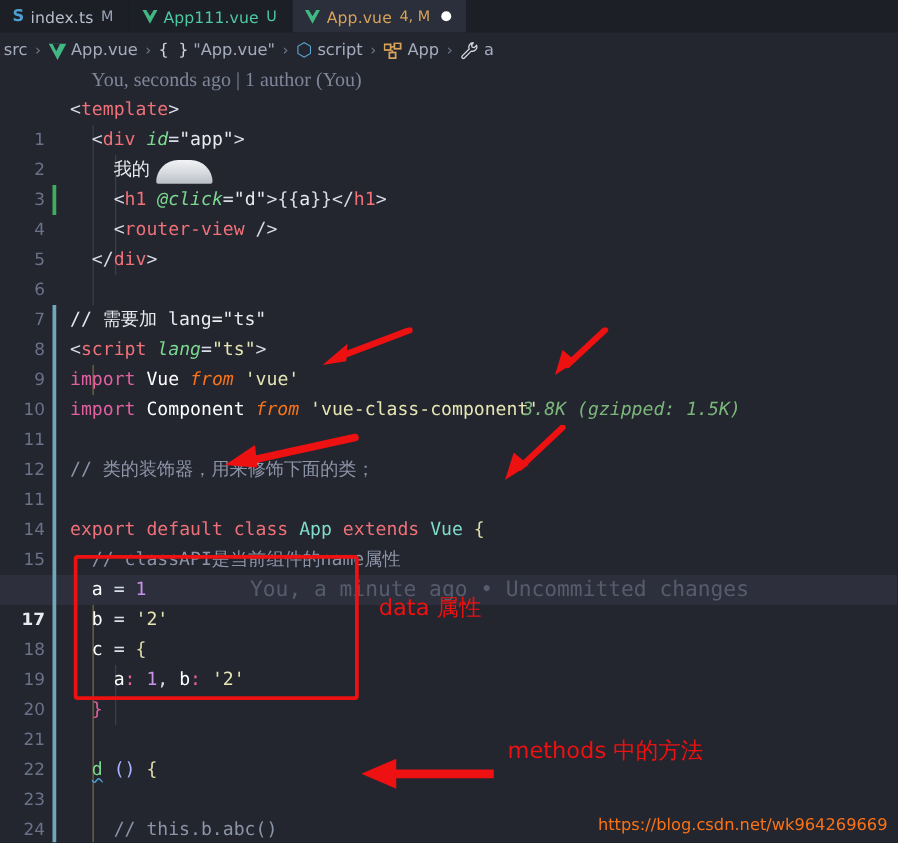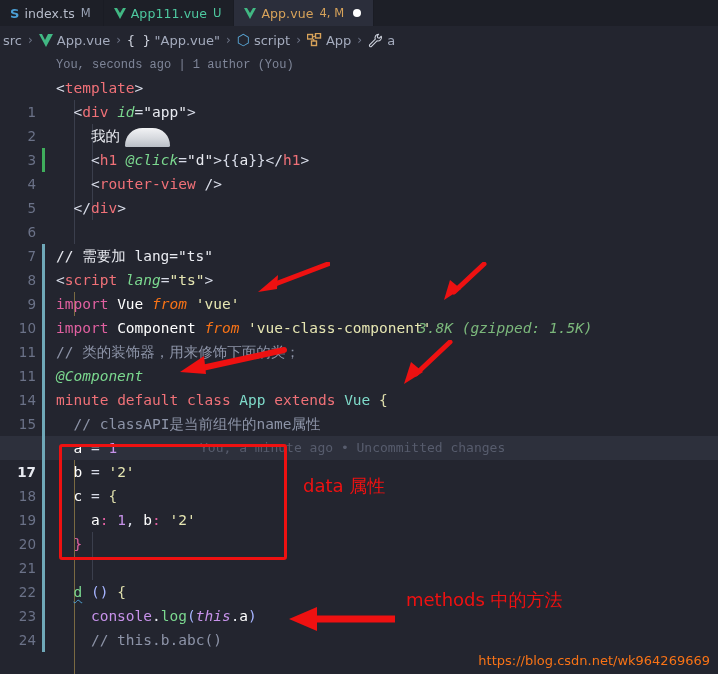--- a/index.html
+++ b/index.html
@@ -88,21 +88,21 @@
     height: 28px;
     background: #23252f;
     display: flex;
     align-items: center;
     padding-left: 2px;
     font-size: 13px;
     color: #a4abbd;
     gap: 2px;
     white-space: nowrap;
   }
-  .bc-item { display: flex; align-items: center; gap: 4px; padding: 0 1px; }
+  .bc-item { display: flex; align-items: flex-end; gap: 4px; padding: 0 1px; }
   .bc-sep { color: #6f7689; font-size: 12px; padding: 0 3px; }
   .bc-vue {
     width: 0; height: 0;
     border-left: 7px solid transparent;
     border-right: 7px solid transparent;
     border-top: 13px solid #41b883;
     position: relative;
     flex: none;
   }
   .bc-vue::after {
@@ -126,23 +126,23 @@
   }
   .gutter-bg {
     position: absolute;
     top: 0; left: 0;
     width: 48px;
     height: 620px;
     background: #23252f;
   }
   .blame-line {
     position: absolute;
-    top: 0; left: 56px;
-    font-family: Liberation Mono, monospace;
-    font-size: 12px;
+    top: 0; left: 73px;
+    font-family: Liberation Serif, serif;
+    font-size: 16px;
     color: #7f8699;
     height: 22px;
     line-height: 22px;
   }
   .code-area {
     position: absolute;
     top: 22px; left: 0;
     width: 718px;
   }
   .crow {
@@ -222,21 +222,21 @@
   .redaction {
     position: absolute;
     background: linear-gradient(180deg, #f2f3f5 0%, #d6d9de 55%, #b9bec6 100%);
     border-radius: 22px 22px 2px 2px;
   }
 
   
   .blame-inline {
     position: absolute;
     font-family: "DejaVu Sans Mono", "Liberation Mono", monospace;
-    font-size: 13px;
+    font-size: 17px;
     color: #575c6d;
     white-space: pre;
   }
   
   .size-hint {
     position: absolute;
     font-family: "DejaVu Sans Mono", "Liberation Mono", monospace;
     font-size: 14.5px;
     color: #7bb77b;
     white-space: pre;
@@ -406,37 +406,41 @@
         <span class="ctext"><span class="t-import">import</span> <span class="t-ident">Vue</span> <span class="t-from">from</span> <span class="t-str">'vue'</span></span>
       </div>
 
       <div class="crow">
         <span class="lnum">11</span>
         <span class="gitmark modified"></span>
         <span class="ctext"><span class="t-import">import</span> <span class="t-ident">Component</span> <span class="t-from">from</span> <span class="t-str">'vue-class-component'</span></span>
         <span class="size-hint" style="left:418px; top:0;font-style:italic;">3.8K (gzipped: 1.5K)</span>
       </div>
 
+      <div class="crow">
+        <span class="lnum">12</span>
+        <span class="gitmark modified"></span>
+        <span class="ctext"></span>
+      </div>
 
       <div class="crow">
         <span class="lnum">11</span>
         <span class="gitmark modified"></span>
         <span class="ctext t-comment">// 类的装饰器，用来修饰下面的类；</span>
       </div>
 
       <div class="crow">
         <span class="lnum">14</span>
         <span class="gitmark modified"></span>
-        <span class="ctext t-deco">@Component</span>
       </div>
 
       <div class="crow">
         <span class="lnum">15</span>
         <span class="gitmark modified"></span>
-        <span class="ctext"><span class="t-kw">minute</span> <span class="t-kw">default</span> <span class="t-kw">class</span> <span class="t-cls">App</span> <span class="t-kw">extends</span> <span class="t-cls">Vue</span> <span class="t-curly1">{</span></span>
+        <span class="ctext"><span class="t-kw">export</span> <span class="t-kw">default</span> <span class="t-kw">class</span> <span class="t-cls">App</span> <span class="t-kw">extends</span> <span class="t-cls">Vue</span> <span class="t-curly1">{</span></span>
       </div>
 
       <div class="crow">
         <span class="lnum">16</span>
         <span class="gitmark modified"></span>
         <span class="ctext t-comment">  // classAPI是当前组件的name属性</span>
       </div>
 
       <div class="crow active">
         <span class="lnum">17</span>
@@ -477,21 +481,20 @@
 
       <div class="crow">
         <span class="lnum">23</span>
         <span class="gitmark modified"></span>
         <span class="ctext">  <span class="t-method squiggle">d</span> <span class="t-fn">()</span> <span class="t-curly1">{</span></span>
       </div>
 
       <div class="crow">
         <span class="lnum">24</span>
         <span class="gitmark modified"></span>
-        <span class="ctext">    <span class="t-num">console</span><span class="t-plain">.</span><span class="t-method">log</span><span class="t-fn">(</span><span class="t-this">this</span><span class="t-plain">.</span><span class="t-ident">a</span><span class="t-fn">)</span></span>
       </div>
 
       <div class="crow">
         
         <span class="gitmark modified"></span>
         <span class="ctext t-comment">    // this.b.abc()</span>
       </div>
 
     </div>
   </div>

